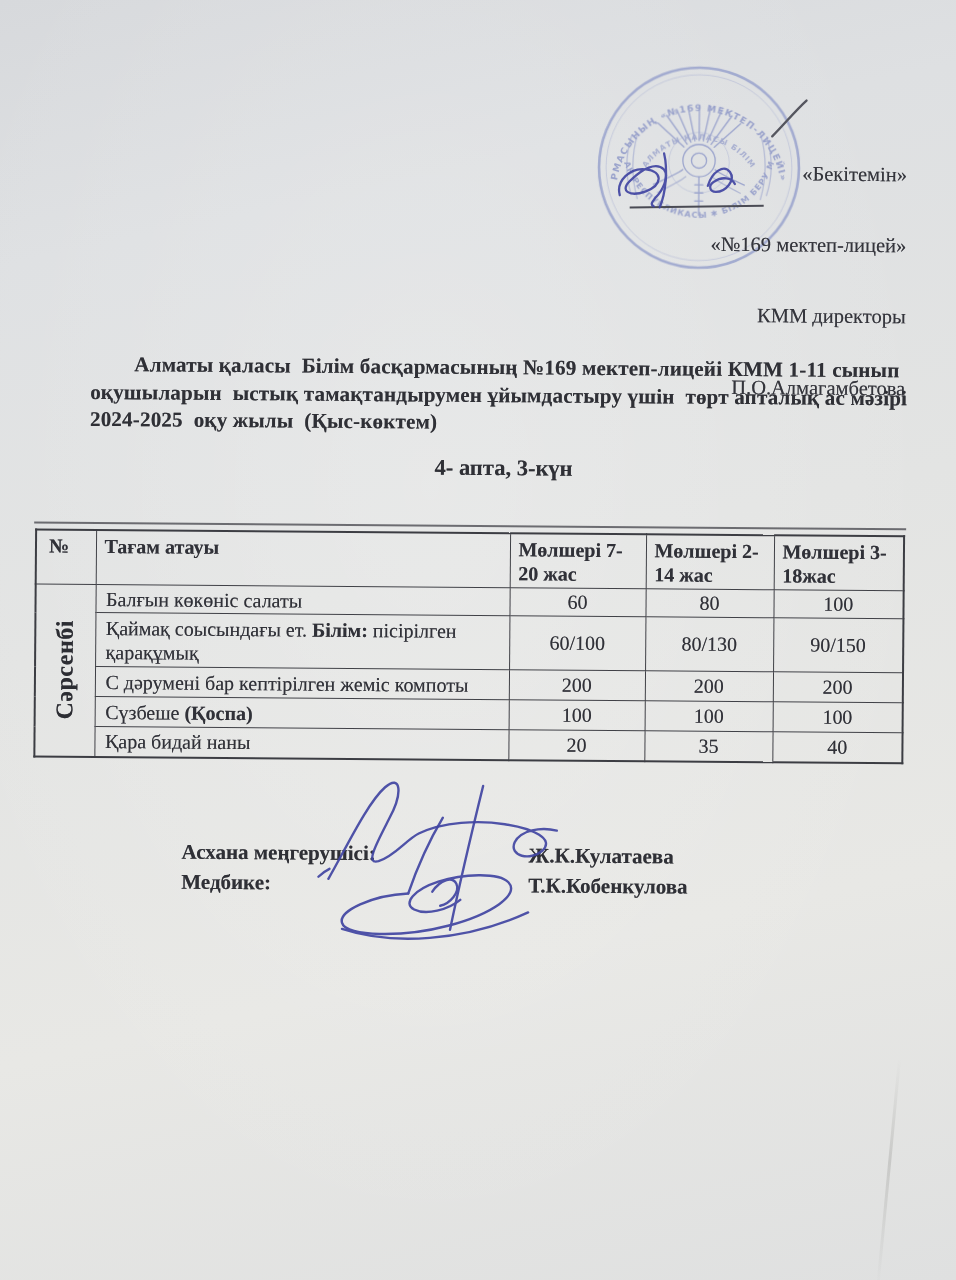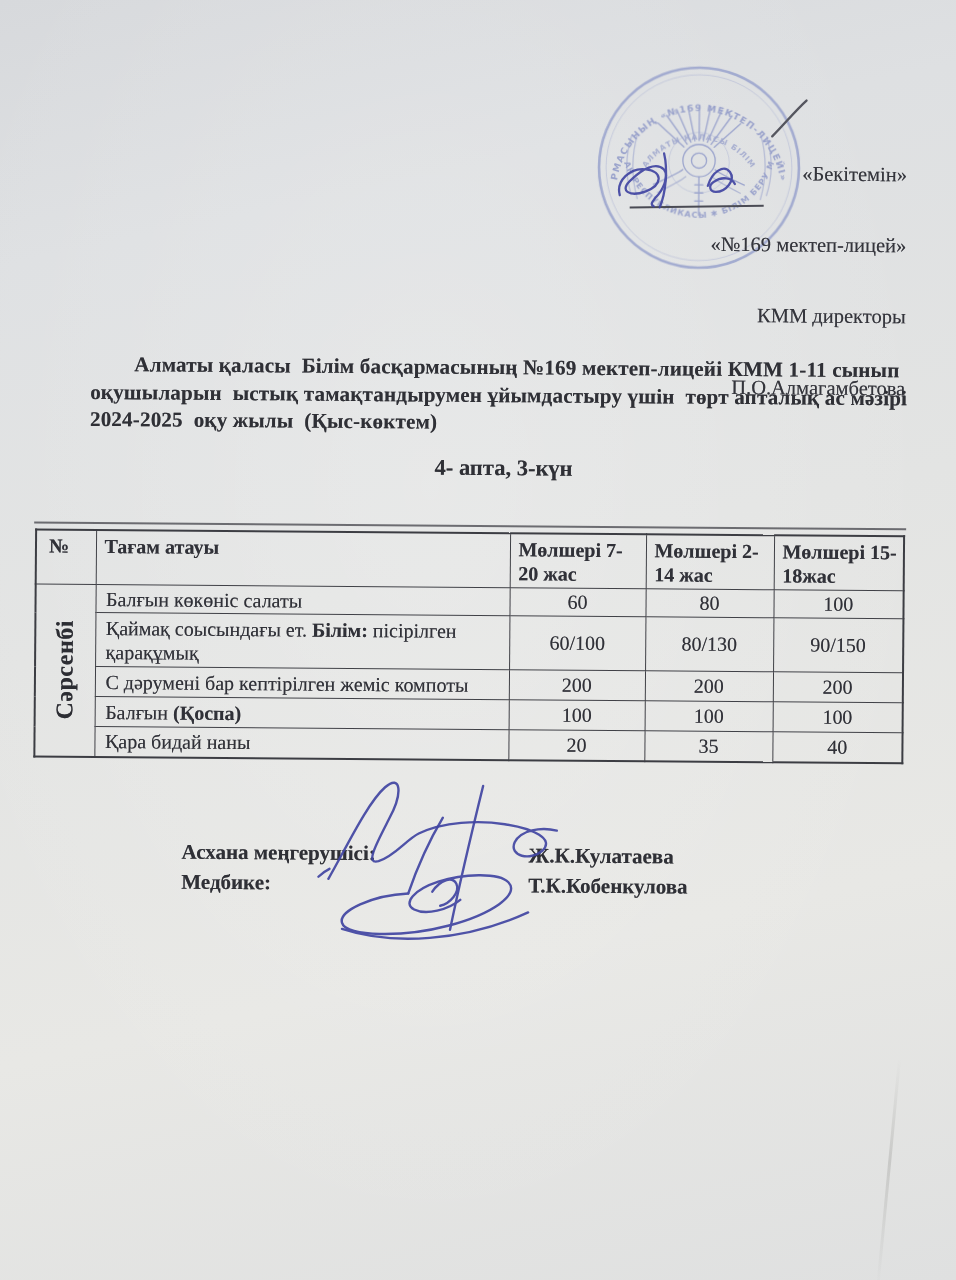--- a/index.html
+++ b/index.html
@@ -146,21 +146,21 @@
             <col style="width:136px">
             <col style="width:128px">
             <col style="width:130px">
         </colgroup>
         <thead>
           <tr class="hdr">
             <th class="cno">№</th>
             <th>Тағам атауы</th>
             <th>Мөлшері 7-20 жас</th>
             <th>Мөлшері 2-14 жас</th>
-            <th>Мөлшері 15-18жас</th>
+            <th>Мөлшері 3-18жас</th>
           </tr>
         </thead>
         <tbody>
           <tr class="r1">
             <td class="day-cell" rowspan="5">
               <span class="day">Сәрсенбі</span>
             </td>
             <td class="dish"><span>Балғын көкөніс салаты</span><b></b><span></span></td>
             <td class="num">60</td>
             <td class="num">80</td>
@@ -172,21 +172,21 @@
             <td class="num">80/130</td>
             <td class="num">90/150</td>
           </tr>
           <tr class="r3">
             <td class="dish"><span>С дәрумені бар кептірілген жеміс компоты</span><b></b><span></span></td>
             <td class="num">200</td>
             <td class="num">200</td>
             <td class="num">200</td>
           </tr>
           <tr class="r4">
-            <td class="dish"><span>Балғын </span><b>(Қоспа)</b><span></span></td>
+            <td class="dish"><span>Сүзбеше </span><b>(Қоспа)</b><span></span></td>
             <td class="num">100</td>
             <td class="num">100</td>
             <td class="num">100</td>
           </tr>
           <tr class="r5">
             <td class="dish"><span>Қара бидай наны</span><b></b><span></span></td>
             <td class="num">20</td>
             <td class="num">35</td>
             <td class="num">40</td>
           </tr>

